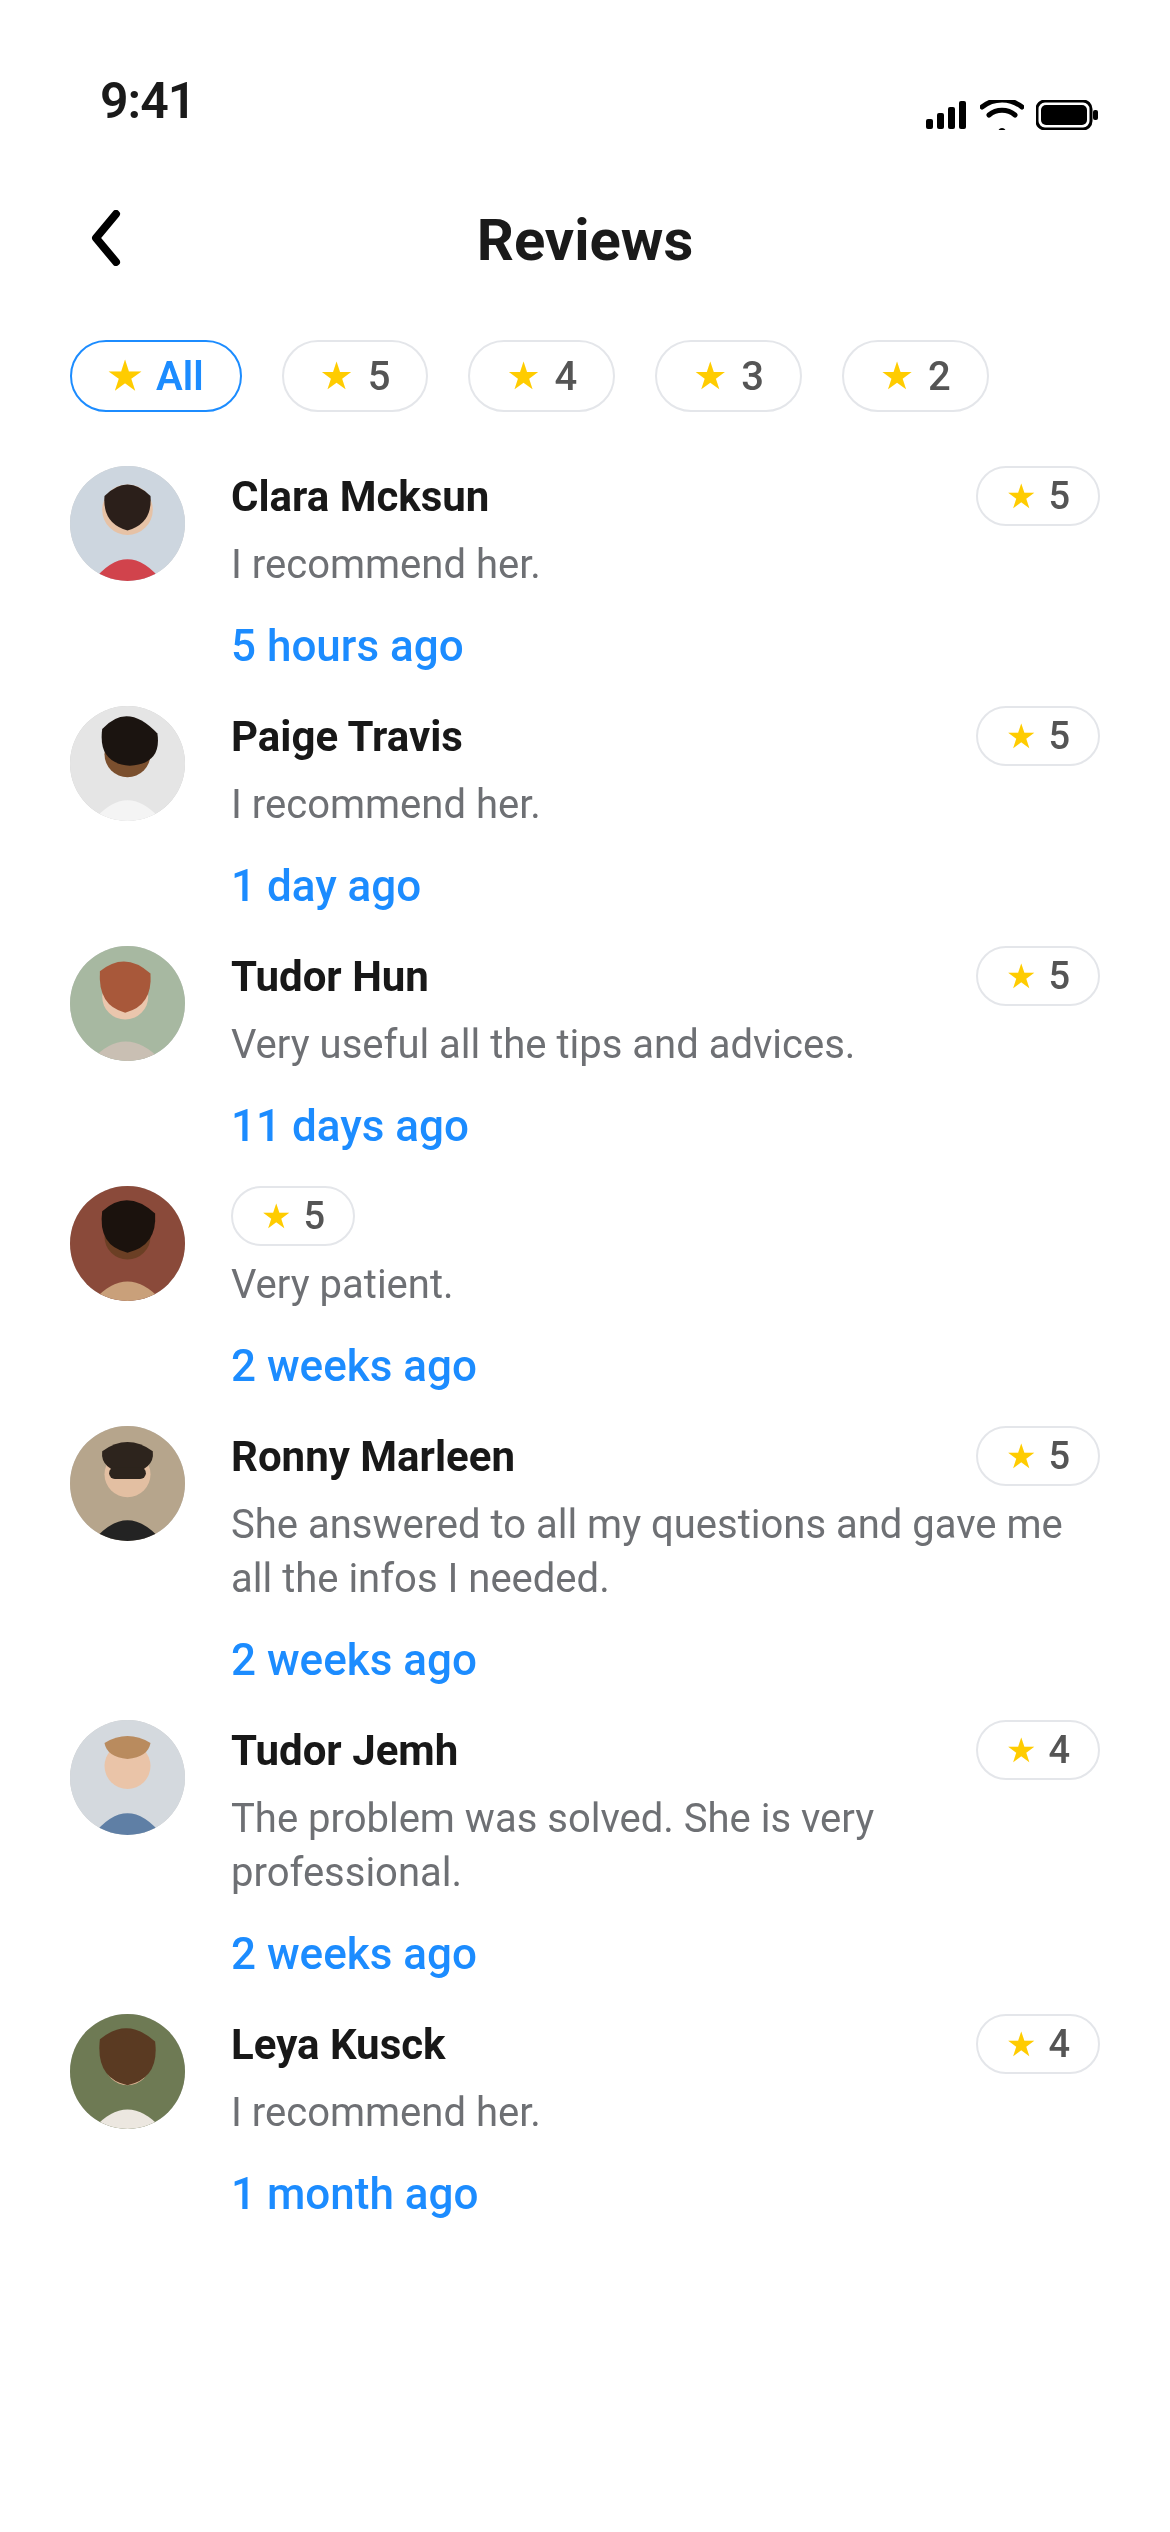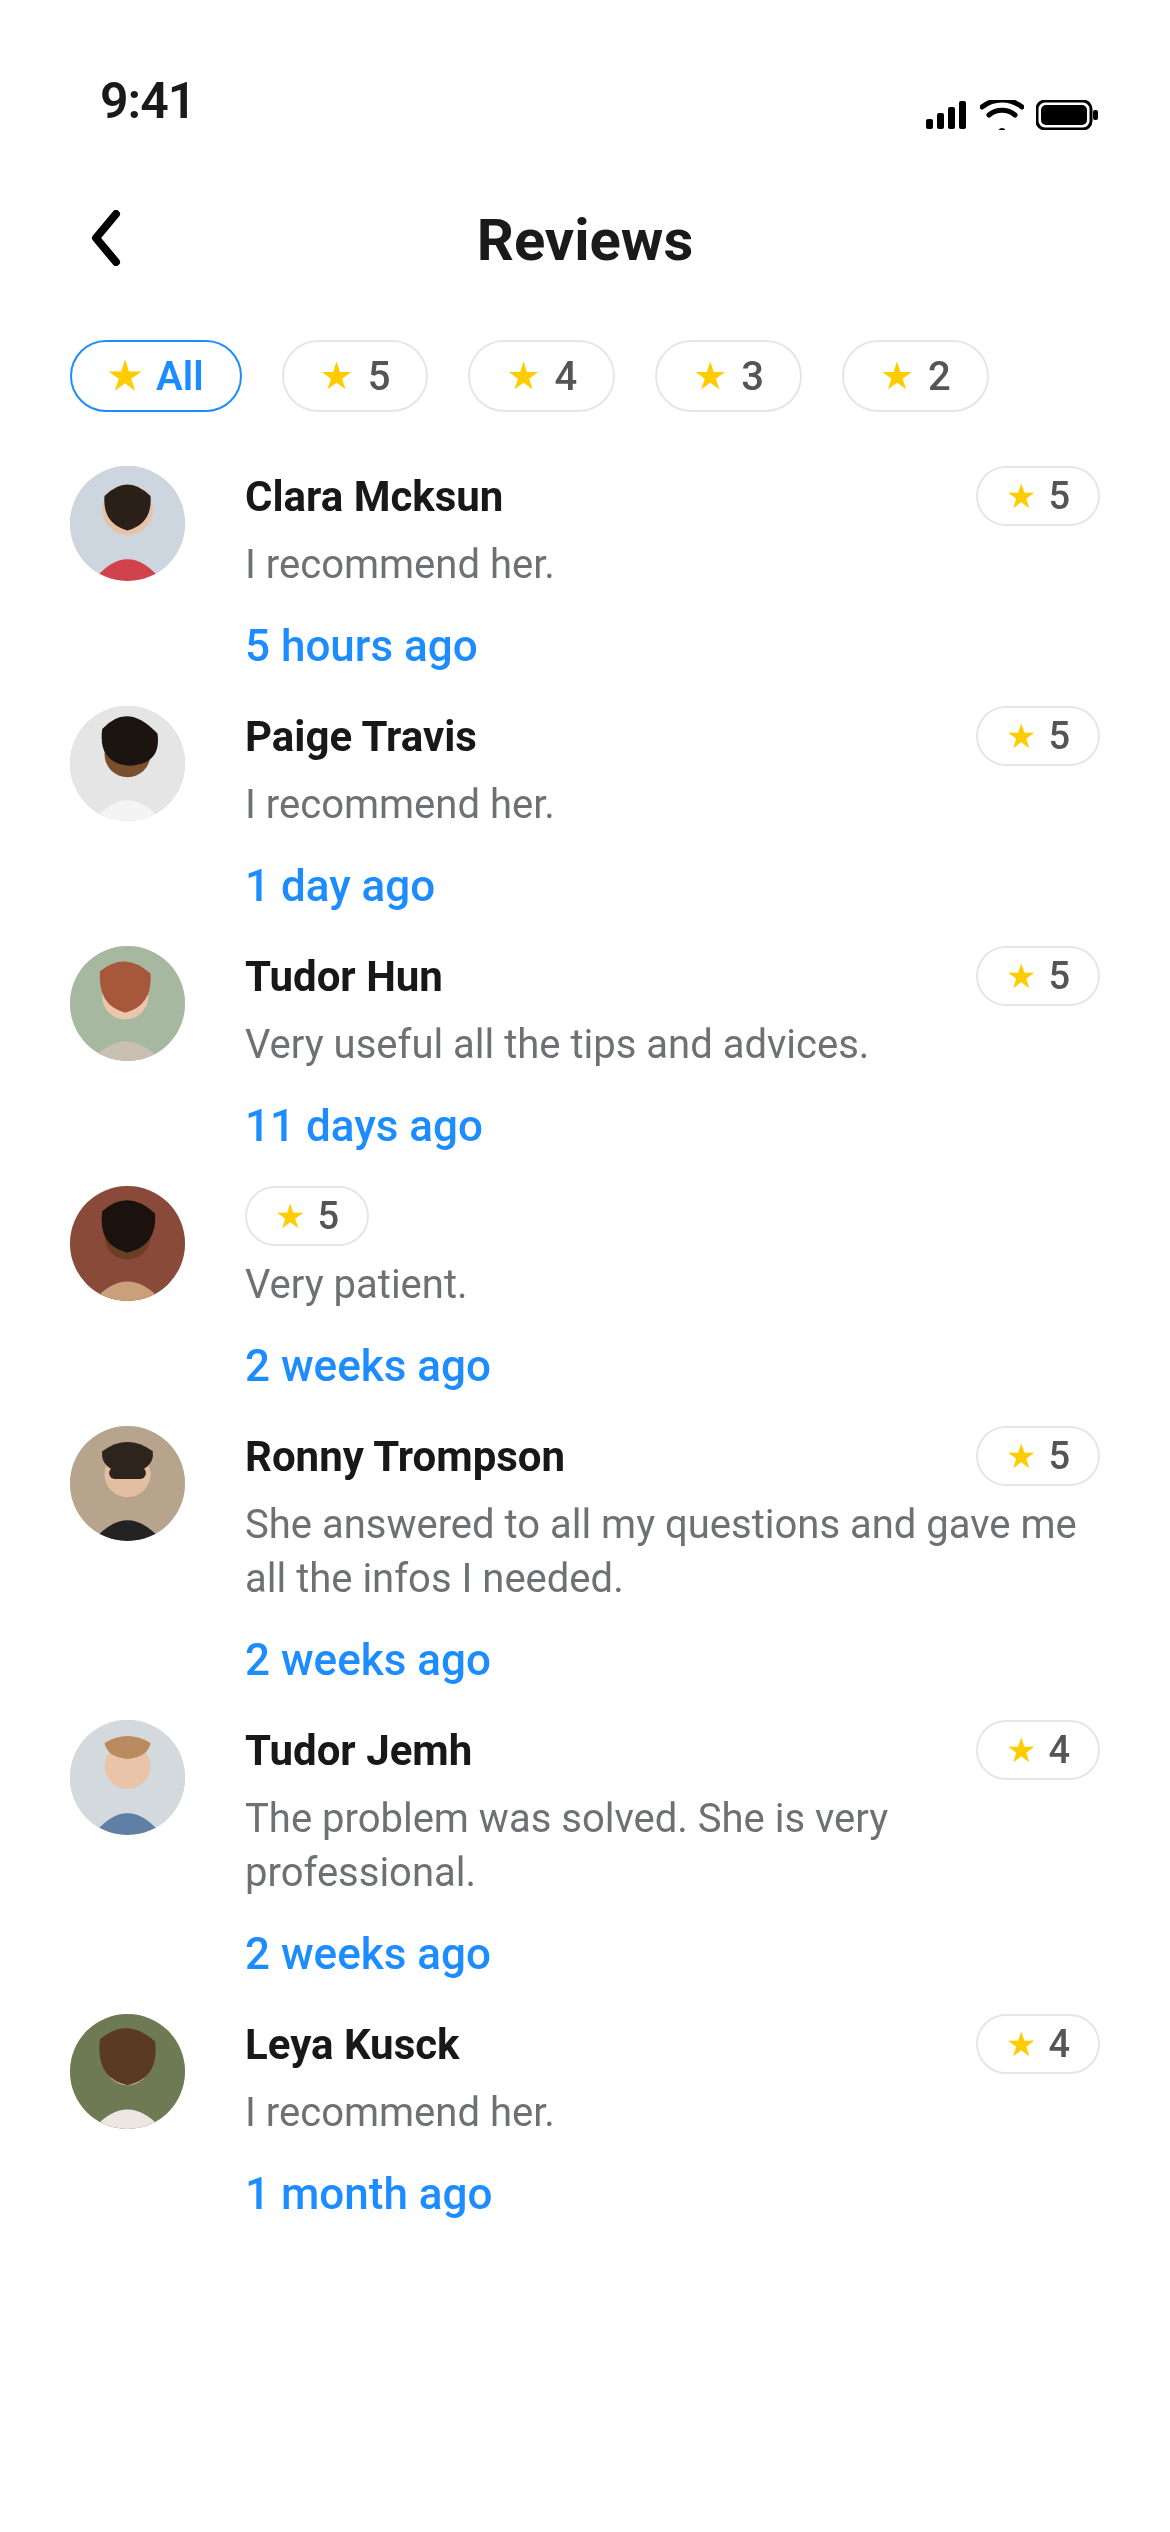--- a/index.html
+++ b/index.html
@@ -81,21 +81,21 @@
     font-weight: 600;
   }
   .pill.active .star { color: #ffcc00; }
 
   .list {
     padding: 30px 70px 0 70px;
   }
   .review {
     display: flex;
     align-items: flex-start;
-    gap: 60px;
+    gap: 46px;
     padding: 24px 0 10px 0;
   }
   .avatar {
     width: 115px;
     height: 115px;
     border-radius: 50%;
     flex-shrink: 0;
     background: #ccc;
     overflow: hidden;
   }
@@ -296,21 +296,21 @@
       <svg viewBox="0 0 100 100">
           <rect width="100" height="100" fill="#b6a58c"></rect>
           <circle cx="50" cy="42" r="20" fill="#e3bfa2"></circle>
           <path d="M28 22 Q50 6 72 22 Q74 38 50 42 Q26 38 28 22 Z" fill="#2d241d"></path>
           <path d="M20 100 Q50 64 80 100 Z" fill="#232323"></path>
           <rect x="34" y="36" width="32" height="10" rx="5" fill="#2d241d"></rect>
         </svg>
     </div>
     <div class="content">
       <div class="row1">
-        <div class="name">Ronny Trompson</div>
+        <div class="name">Ronny Marleen</div>
         <div class="rating-pill">
           <span class="star">★</span>
           <span>5</span>
         </div>
       </div>
       <div class="body">She answered to all my questions and gave me all the infos I needed.</div>
       <div class="time-ago">2 weeks ago</div>
     </div>
   </div>
 

